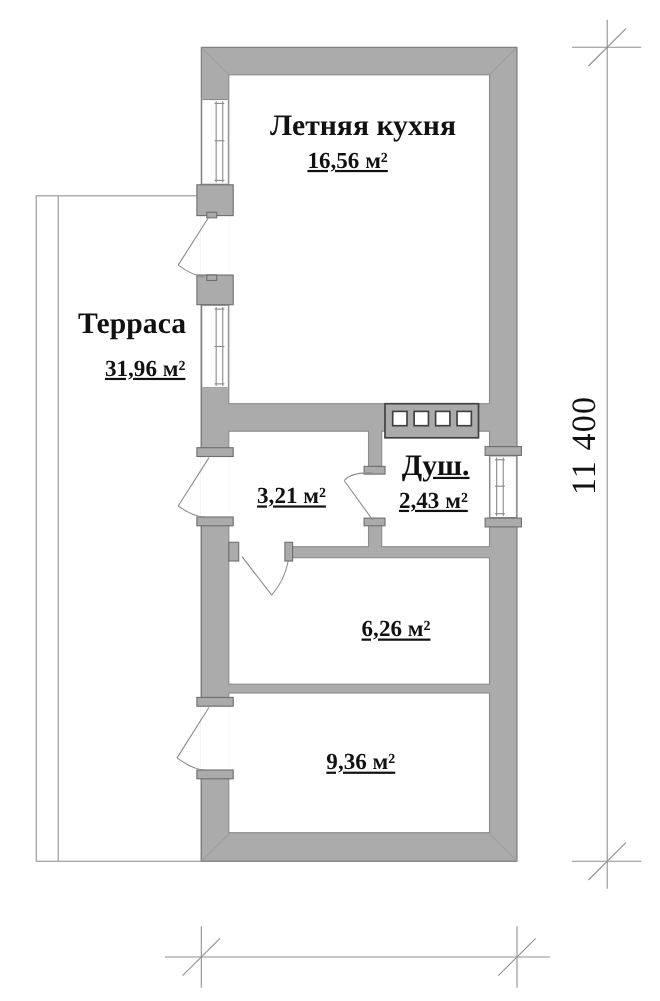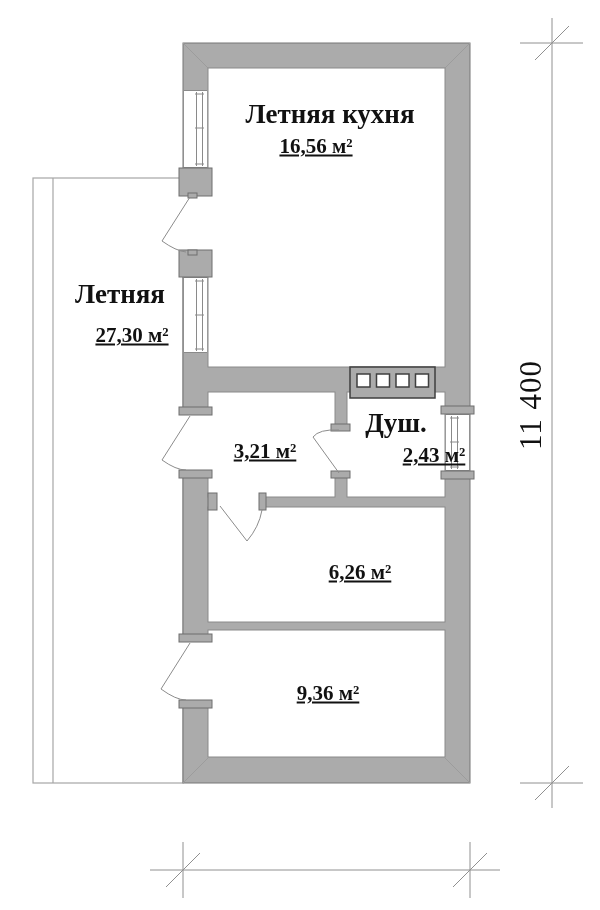--- a/index.html
+++ b/index.html
@@ -167,27 +167,27 @@
         <line x1="470" y1="842" x2="470" y2="898"></line>
         <line x1="166" y1="887" x2="200" y2="853"></line>
         <line x1="453" y1="887" x2="487" y2="853"></line>
       </g>
     </g>
   </svg>
 
   <div class="label room-name" style="left:330px;top:114px;">Летняя кухня</div>
   <div class="label room-area" style="left:316px;top:146px;">16,56 м²</div>
 
-  <div class="label room-name" style="left:120px;top:294px;">Летняя</div>
-  <div class="label room-area" style="left:132px;top:335px;">27,30 м²</div>
+  <div class="label room-name" style="left:120px;top:294px;">Терраса</div>
+  <div class="label room-area" style="left:132px;top:335px;">31,96 м²</div>
 
   <div class="label room-area" style="left:265px;top:451px;">3,21 м²</div>
 
-  <div class="label room-name" style="left:396px;top:423px;">Душ.</div>
-  <div class="label room-area" style="left:394px;top:455px;margin-left:40px;">2,43 м²</div>
+  <div class="label room-name" style="left:396px;top:423px;text-decoration:underline;">Душ.</div>
+  <div class="label room-area" style="left:394px;top:455px;">2,43 м²</div>
 
   <div class="label room-area" style="left:360px;top:572px;">6,26 м²</div>
 
   <div class="label room-area" style="left:328px;top:693px;">9,36 м²</div>
 
   <div class="label dim-text dim-v" style="left:531px;top:405px;">11 400</div>
 
 </div>
 
 </body></html>

